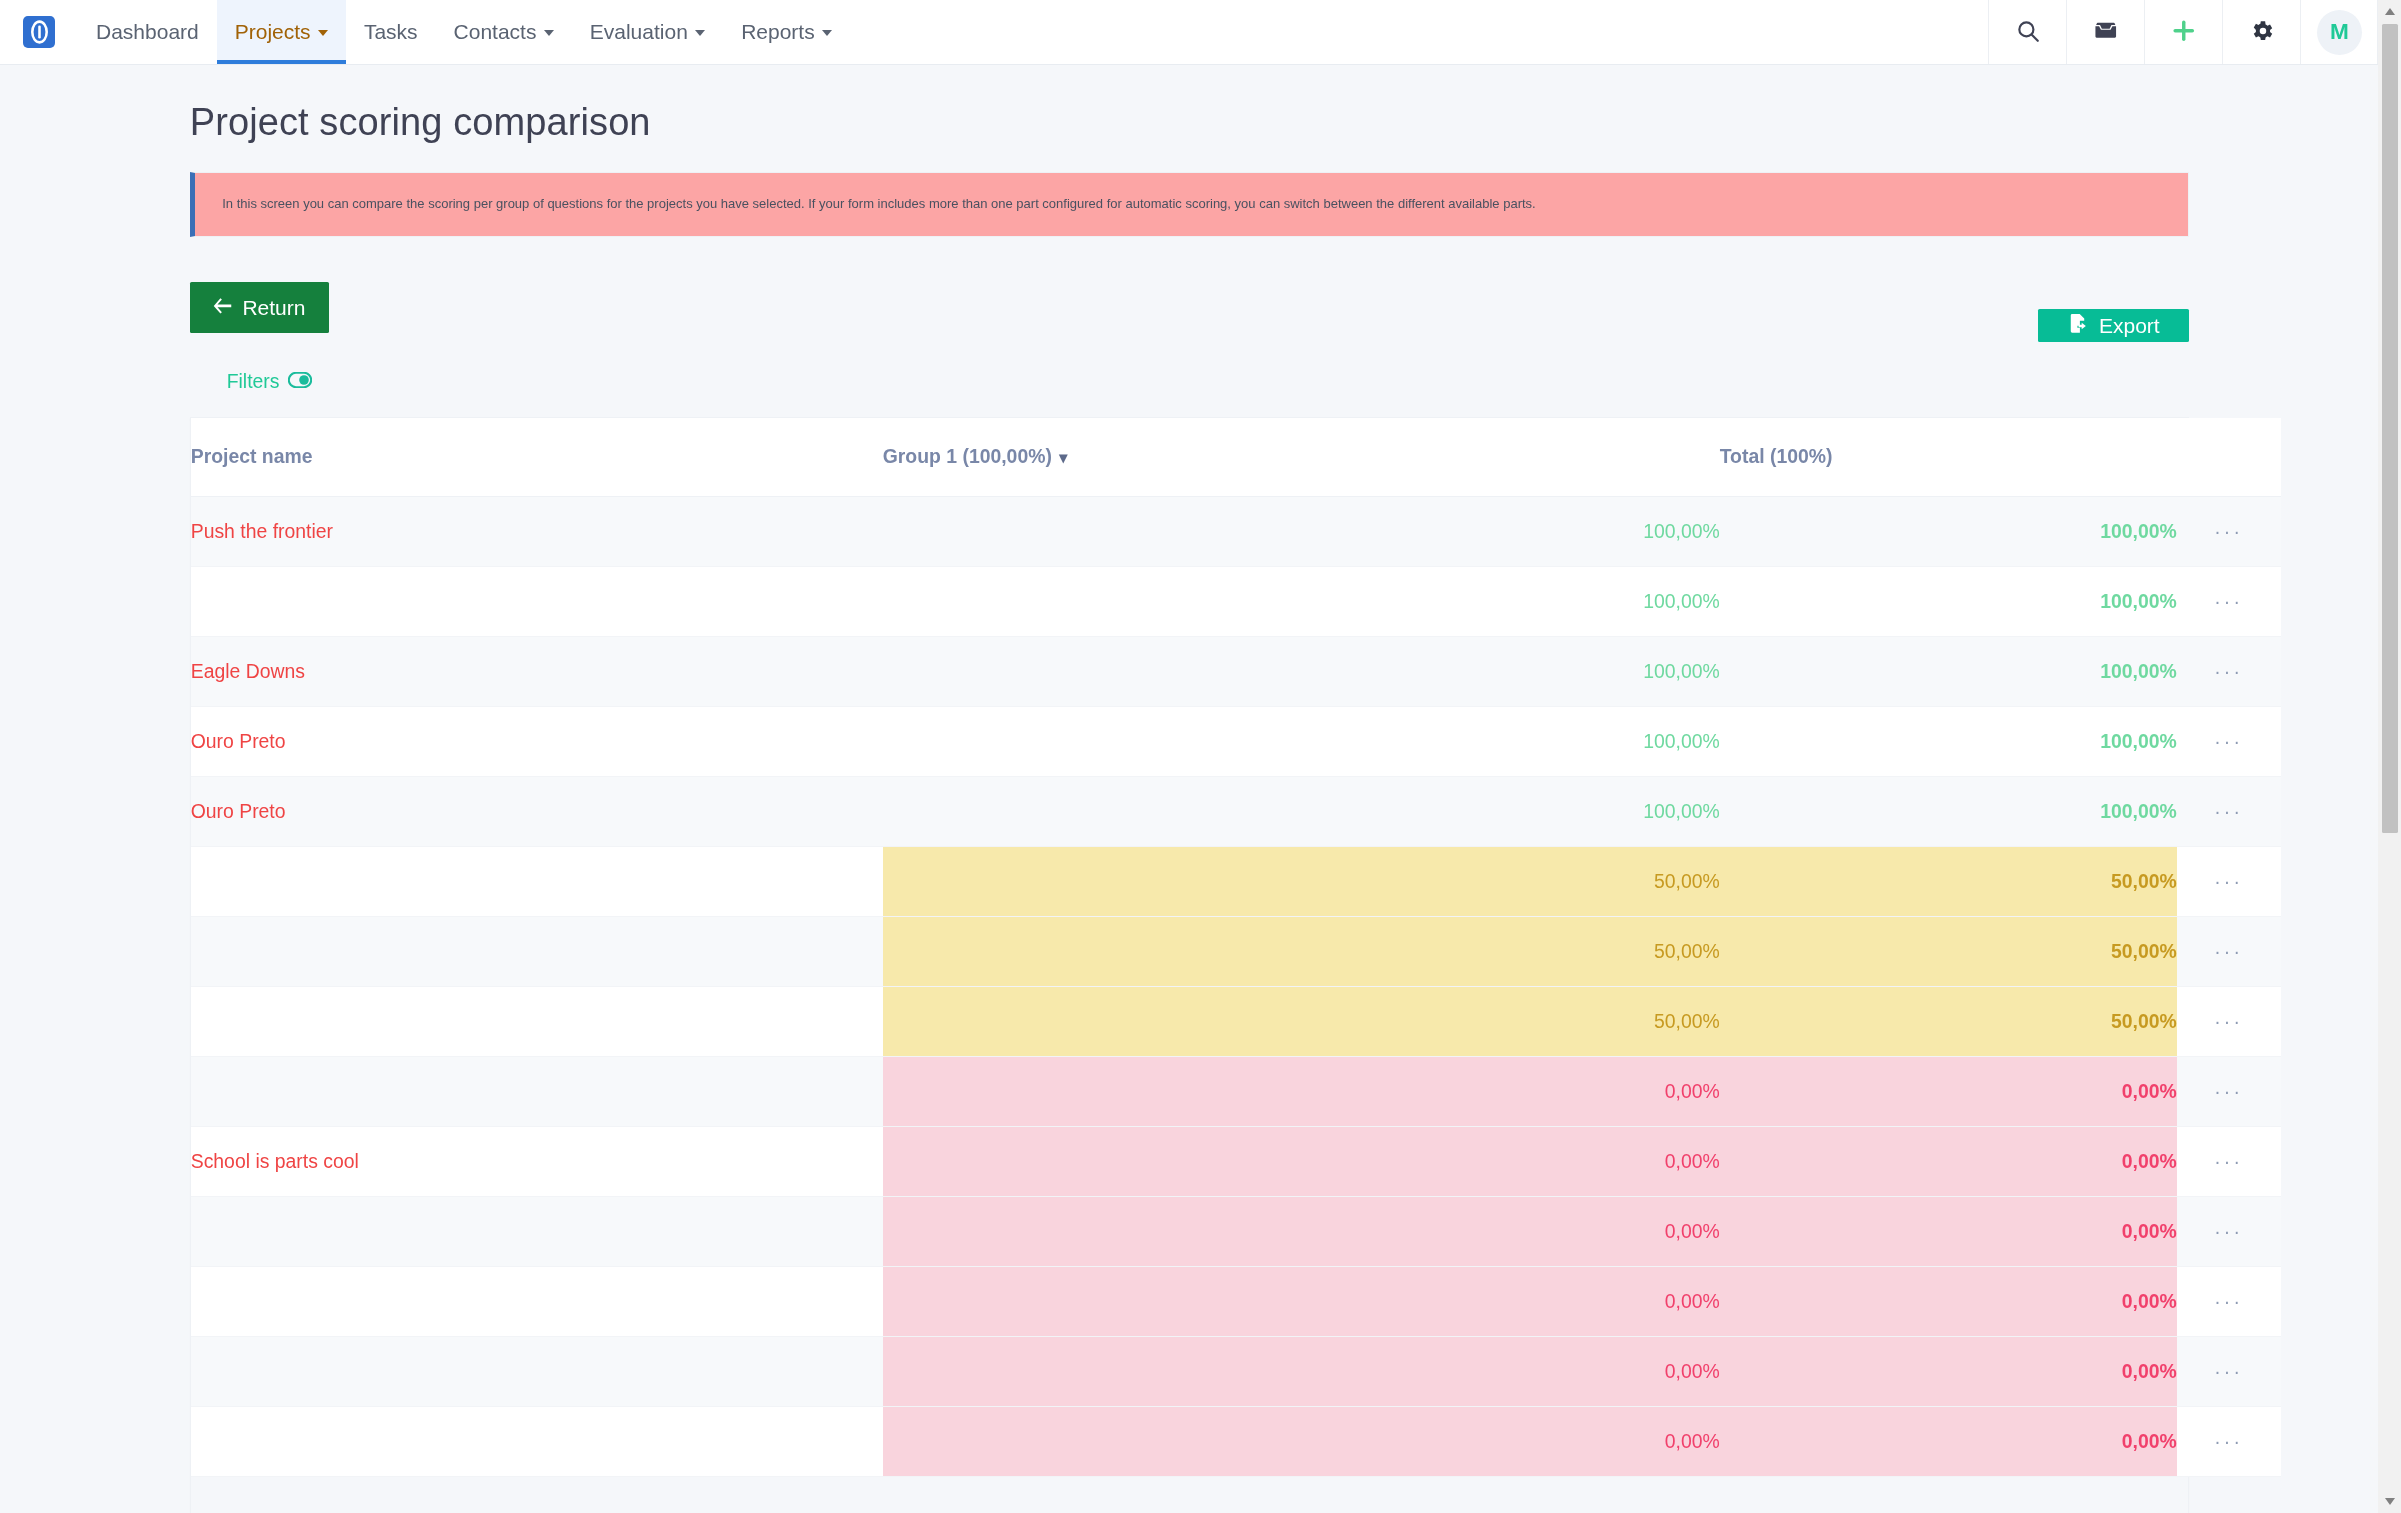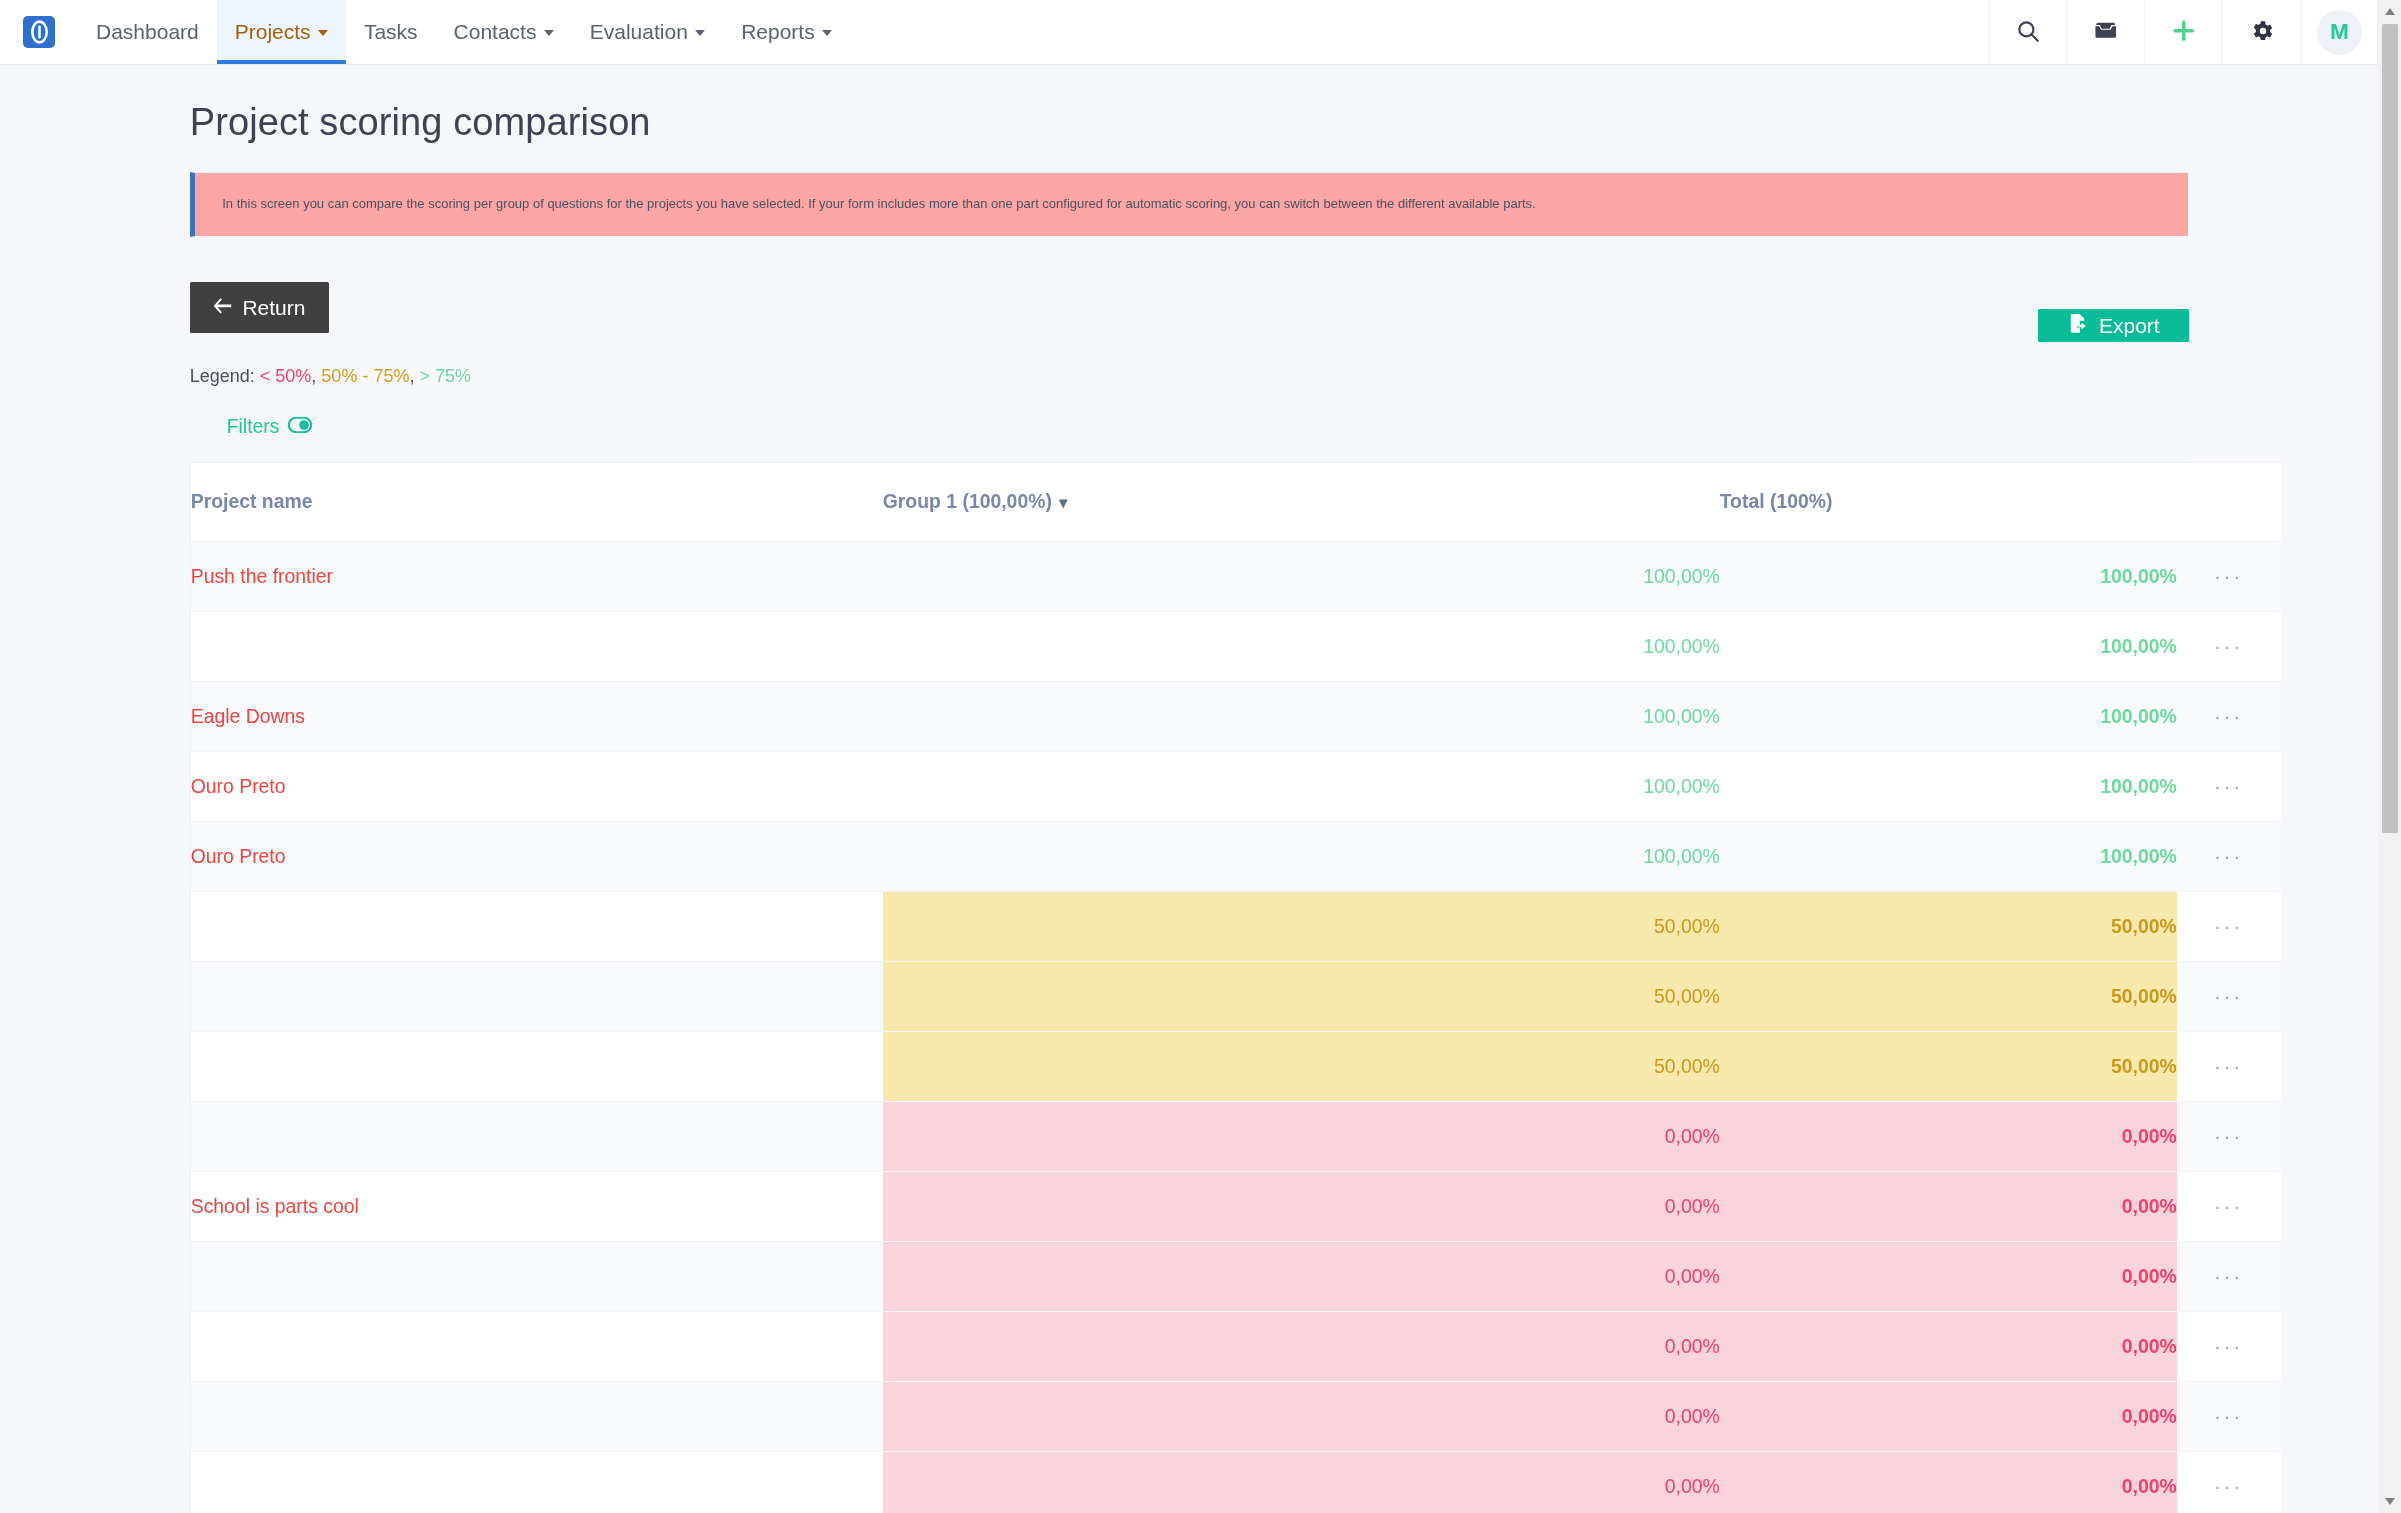--- a/index.html
+++ b/index.html
@@ -122,21 +122,21 @@
     font-size: 21px;
     color: #ffffff;
     padding: 13.8px 24px;
     display: inline-flex;
     align-items: center;
     gap: 9.7px;
     cursor: pointer;
     font-family: "Liberation Sans", sans-serif;
     border-radius: 1.6px;
   }
-  .btn-return { background: #404040; padding-left: 22px; }
+  .btn-return { background: #15803d; padding-left: 22px; }
   .btn-export { background: #07bc96; padding: 3px 29px; margin-top: 36px; }
 
   .legend {
     margin: 24px 0 0 0;
     font-size: 18px;
     color: #4a5160;
   }
   .legend .lo { color: #f1416c; }
   .legend .mid { color: #d5a021; }
   .legend .hi { color: #6fd9a0; }
@@ -347,24 +347,20 @@
           <span>
             <svg width="22.6" height="22.6" viewBox="0 0 24 24" fill="#ffffff">
               <path d="M13.5 2H5.5A1.5 1.5 0 0 0 4 3.5v17A1.5 1.5 0 0 0 5.5 22h8.2v-5.2H11l.1-2.2h2.6V9.3h4.6V7L13.5 2z"></path>
               <path d="M15.6 11.5v2.1h-3.3v2.6h3.3v2.1L20 15z"></path>
             </svg>
           </span>
           <span>Export</span>
         </button>
       </div>
 
-      <div class="legend">
-        <span>Legend:</span>
-        <span class="lo">&lt; 50%</span><span>, </span><span class="mid">50% - 75%</span><span>, </span><span class="hi">&gt; 75%</span>
-      </div>
 
       <div class="filters-row">
         <span class="filters-link">
           <span>Filters</span>
           <span>
             <svg width="24" height="16" viewBox="0 0 30 20">
               <rect x="1" y="1" width="28" height="18" rx="9" fill="none" stroke="#1abc9c" stroke-width="2.6"></rect>
               <circle cx="20" cy="10" r="6" fill="#1abc9c"></circle>
             </svg>
           </span>

